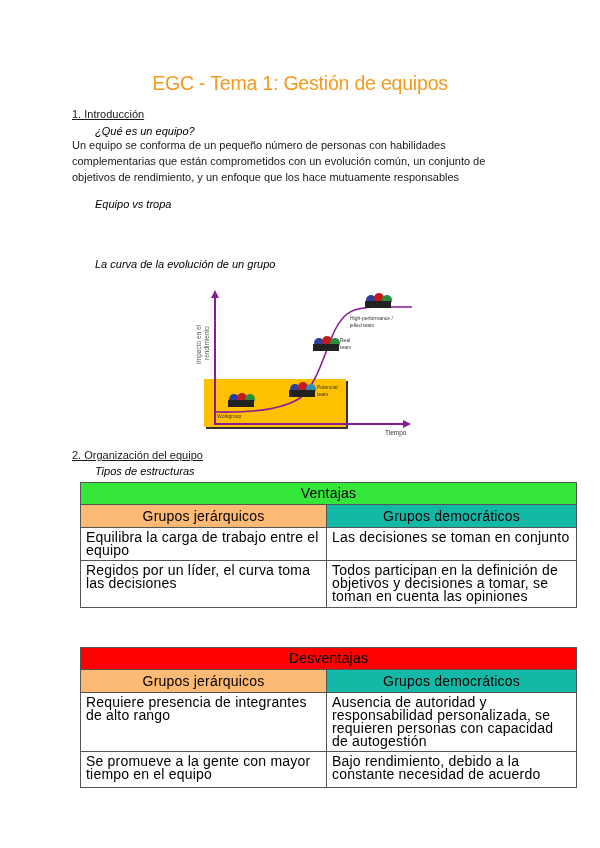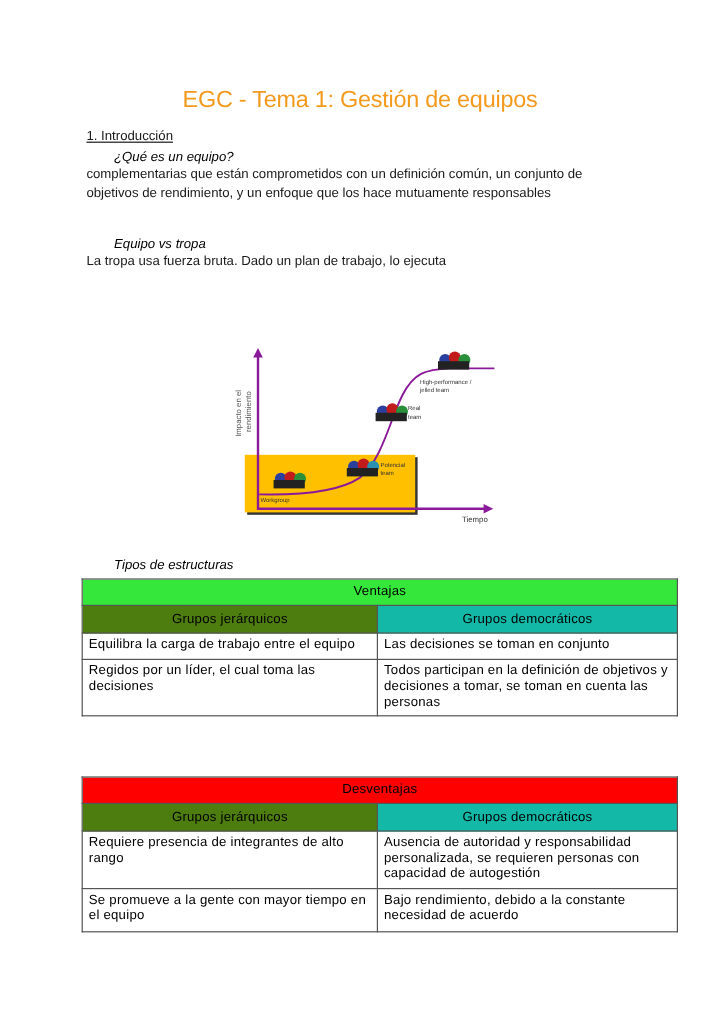--- a/index.html
+++ b/index.html
@@ -6,50 +6,51 @@
     body { width: 600px; height: 848px; position: relative; overflow: hidden;
            font-family: "Liberation Sans", sans-serif; color: #000; }
     .page { position: absolute; left: 0; top: 0; width: 478px; height: 848px; }
     .title { position: absolute; left: 0; width: 600px; top: 72px; text-align: center;
              font-size: 19.5px; color: #f39a1e; letter-spacing: -0.2px; }
     .h1 { position: absolute; left: 72px; font-size: 11px; text-decoration: underline;
           color: #1a1a1a; }
     .h2 { position: absolute; left: 72px; font-size: 11px; font-weight: normal; font-style: italic; margin-left: 23px; }
     .para { position: absolute; left: 72px; font-size: 11px; line-height: 16px; color: #1a1a1a; width: 440px; }
     .chart { position: absolute; left: 190px; top: 280px; width: 230px; height: 160px; }
-    .tbl { position: absolute; left: 68px; width: 496px; border-collapse: collapse;
-           font-size: 11px; table-layout: fixed; }
+    .tbl { position: absolute; left: 80px; width: 496px; border-collapse: collapse;
+           font-size: 14px; table-layout: fixed; }
     .tbl td { border: 1px solid #555; padding: 3px 5px; vertical-align: top; line-height: 13px;
               letter-spacing: 0.2px; }
     .tbl td.band { text-align: center; height: 15px; vertical-align: middle; padding: 3px 5px; }
     .tbl td.colh { text-align: center; vertical-align: middle; height: 16px; }
-    .tbl td.blue { background: #4d7c0f; margin-top: 44px; }
+    .tbl td.blue { background: #fdba74; margin-top: 44px; }
     .tbl td.orange { background: #14b8a6; }
     .tbl td.green { background: #35e63b; }
     .tbl td.red { background: #ff0000; }
   </style>
 </head>
 <body>
 
 <div class="page">
 
   <div class="title">EGC - Tema 1: Gestión de equipos</div>
 
   <div class="h1" style="top:108px;">1. Introducción</div>
   <div class="h2" style="top:125px;">¿Qué es un equipo?</div>
   <div class="para" style="top:137px;">
-    <div>complementarias que están comprometidos con un definición común, un conjunto de</div>
+    <div>Un equipo se conforma de un pequeño número de personas con habilidades</div>
+    <div>complementarias que están comprometidos con un evolución común, un conjunto de</div>
     <div>objetivos de rendimiento, y un enfoque que los hace mutuamente responsables</div>
   </div>
 
   <div class="h2" style="top:198px;">Equipo vs tropa</div>
   <div class="para" style="top:210px;">
-    <div>La tropa usa fuerza bruta. Dado un plan de trabajo, lo ejecuta</div>
   </div>
 
+  <div class="h2" style="top:258px;">La curva de la evolución de un grupo</div>
 
   <div class="chart">
     <svg width="230" height="160" viewBox="0 0 230 160" xmlns="http://www.w3.org/2000/svg">
 
       <rect x="16" y="101" width="142" height="48" fill="#333"></rect>
       <rect x="14" y="99" width="142" height="48" fill="#ffc000"></rect>
 
       <line x1="25" y1="145" x2="25" y2="16" stroke="#8b1a9a" stroke-width="2"></line>
       <polygon points="25,10 21,18 29,18" fill="#8b1a9a"></polygon>
       <line x1="25" y1="144" x2="215" y2="144" stroke="#8b1a9a" stroke-width="2"></line>
@@ -88,42 +89,43 @@
       <text x="27" y="138" font-size="5" fill="#333" font-family="Liberation Sans, sans-serif">Workgroup</text>
       <text x="127" y="109" font-size="5" fill="#333" font-family="Liberation Sans, sans-serif">Potencial</text>
       <text x="127" y="116" font-size="5" fill="#333" font-family="Liberation Sans, sans-serif">team</text>
       <text x="150" y="62" font-size="5" fill="#333" font-family="Liberation Sans, sans-serif">Real</text>
       <text x="150" y="69" font-size="5" fill="#333" font-family="Liberation Sans, sans-serif">team</text>
       <text x="160" y="40" font-size="5" fill="#333" font-family="Liberation Sans, sans-serif">High-performance /</text>
       <text x="160" y="47" font-size="5" fill="#333" font-family="Liberation Sans, sans-serif">jelled team</text>
     </svg>
   </div>
 
+  <div class="h1" style="top:449px;">2. Organización del equipo</div>
   <div class="h2" style="top:465px;">Tipos de estructuras</div>
 
   <table class="tbl" style="top:482px;">
     <colgroup>
         <col style="width:246px">
         <col style="width:250px">
       </colgroup>
     <tbody>
         <tr>
       <td class="band green" colspan="2">Ventajas</td>
     </tr>
     <tr>
       <td class="colh blue">Grupos jerárquicos</td>
       <td class="colh orange">Grupos democráticos</td>
     </tr>
     <tr>
       <td style="height:15px">Equilibra la carga de trabajo entre el equipo</td>
       <td>Las decisiones se toman en conjunto</td>
     </tr>
     <tr>
-      <td style="height:40px">Regidos por un líder, el cual toma las decisiones</td>
-      <td>Todos participan en la definición de objetivos y decisiones a tomar, se toman en cuenta las personas</td>
+      <td style="height:40px">Regidos por un líder, el curva toma las decisiones</td>
+      <td>Todos participan en la definición de objetivos y decisiones a tomar, se toman en cuenta las opiniones</td>
     </tr>
   </tbody>
     </table>
 
   <table class="tbl" style="top:647px;">
     <colgroup>
         <col style="width:246px">
         <col style="width:250px">
       </colgroup>
     <tbody>

